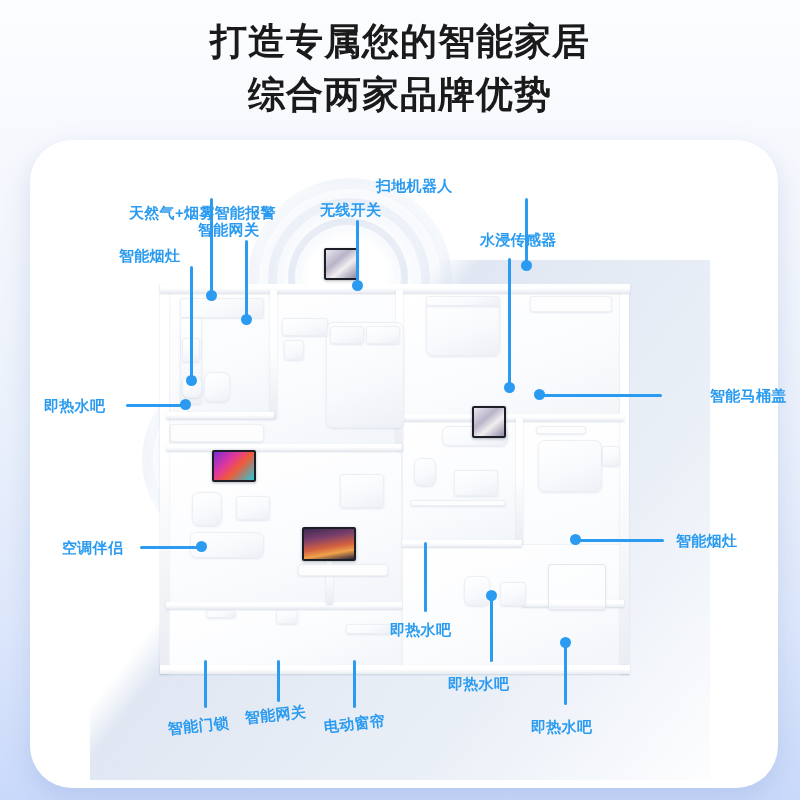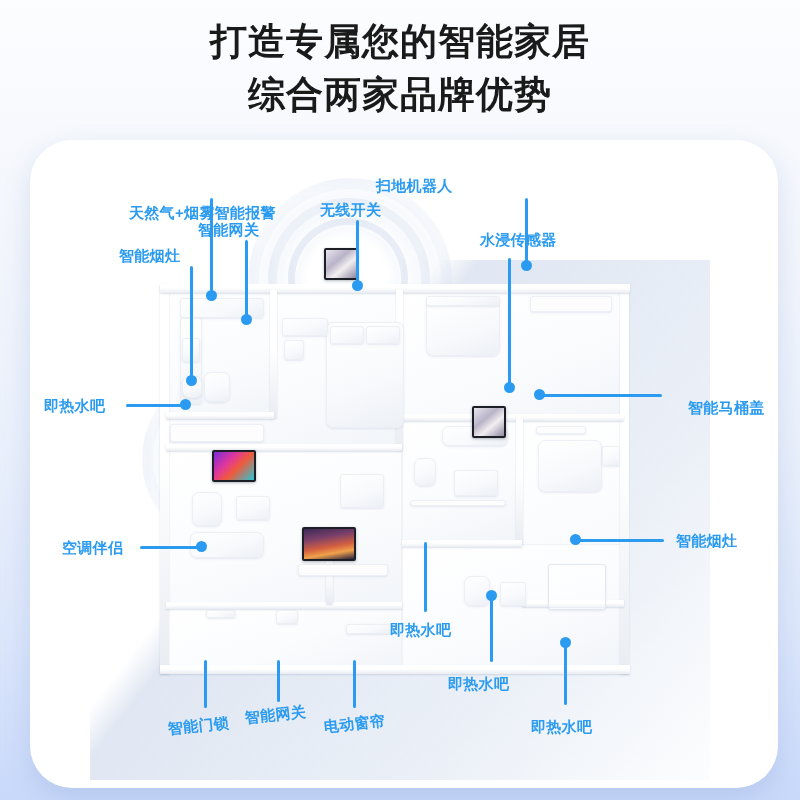--- a/index.html
+++ b/index.html
@@ -262,21 +262,21 @@
 <div class="dot" style="left:352px;top:280px;"></div>
 
 <div class="label" style="left:376px;top:178px;">扫地机器人</div>
 <div class="lead-v" style="left:525px;top:198px;height:68px;"></div>
 <div class="dot" style="left:521px;top:260px;"></div>
 
 <div class="label" style="left:480px;top:232px;">水浸传感器</div>
 <div class="lead-v" style="left:508px;top:258px;height:130px;"></div>
 <div class="dot" style="left:504px;top:382px;"></div>
 
-<div class="label" style="left:688px;top:388px;margin-top:12px;">智能马桶盖</div>
+<div class="label" style="left:710px;top:388px;">智能马桶盖</div>
 <div class="lead-h" style="left:540px;top:394px;width:122px;"></div>
 <div class="dot" style="left:534px;top:389px;"></div>
 
 <div class="label" style="left:676px;top:533px;">智能烟灶</div>
 <div class="lead-h" style="left:576px;top:539px;width:88px;"></div>
 <div class="dot" style="left:570px;top:534px;"></div>
 
 <div class="label" style="left:44px;top:398px;text-align:right;">即热水吧</div>
 <div class="lead-h" style="left:126px;top:404px;width:58px;"></div>
 <div class="dot" style="left:180px;top:399px;"></div>

